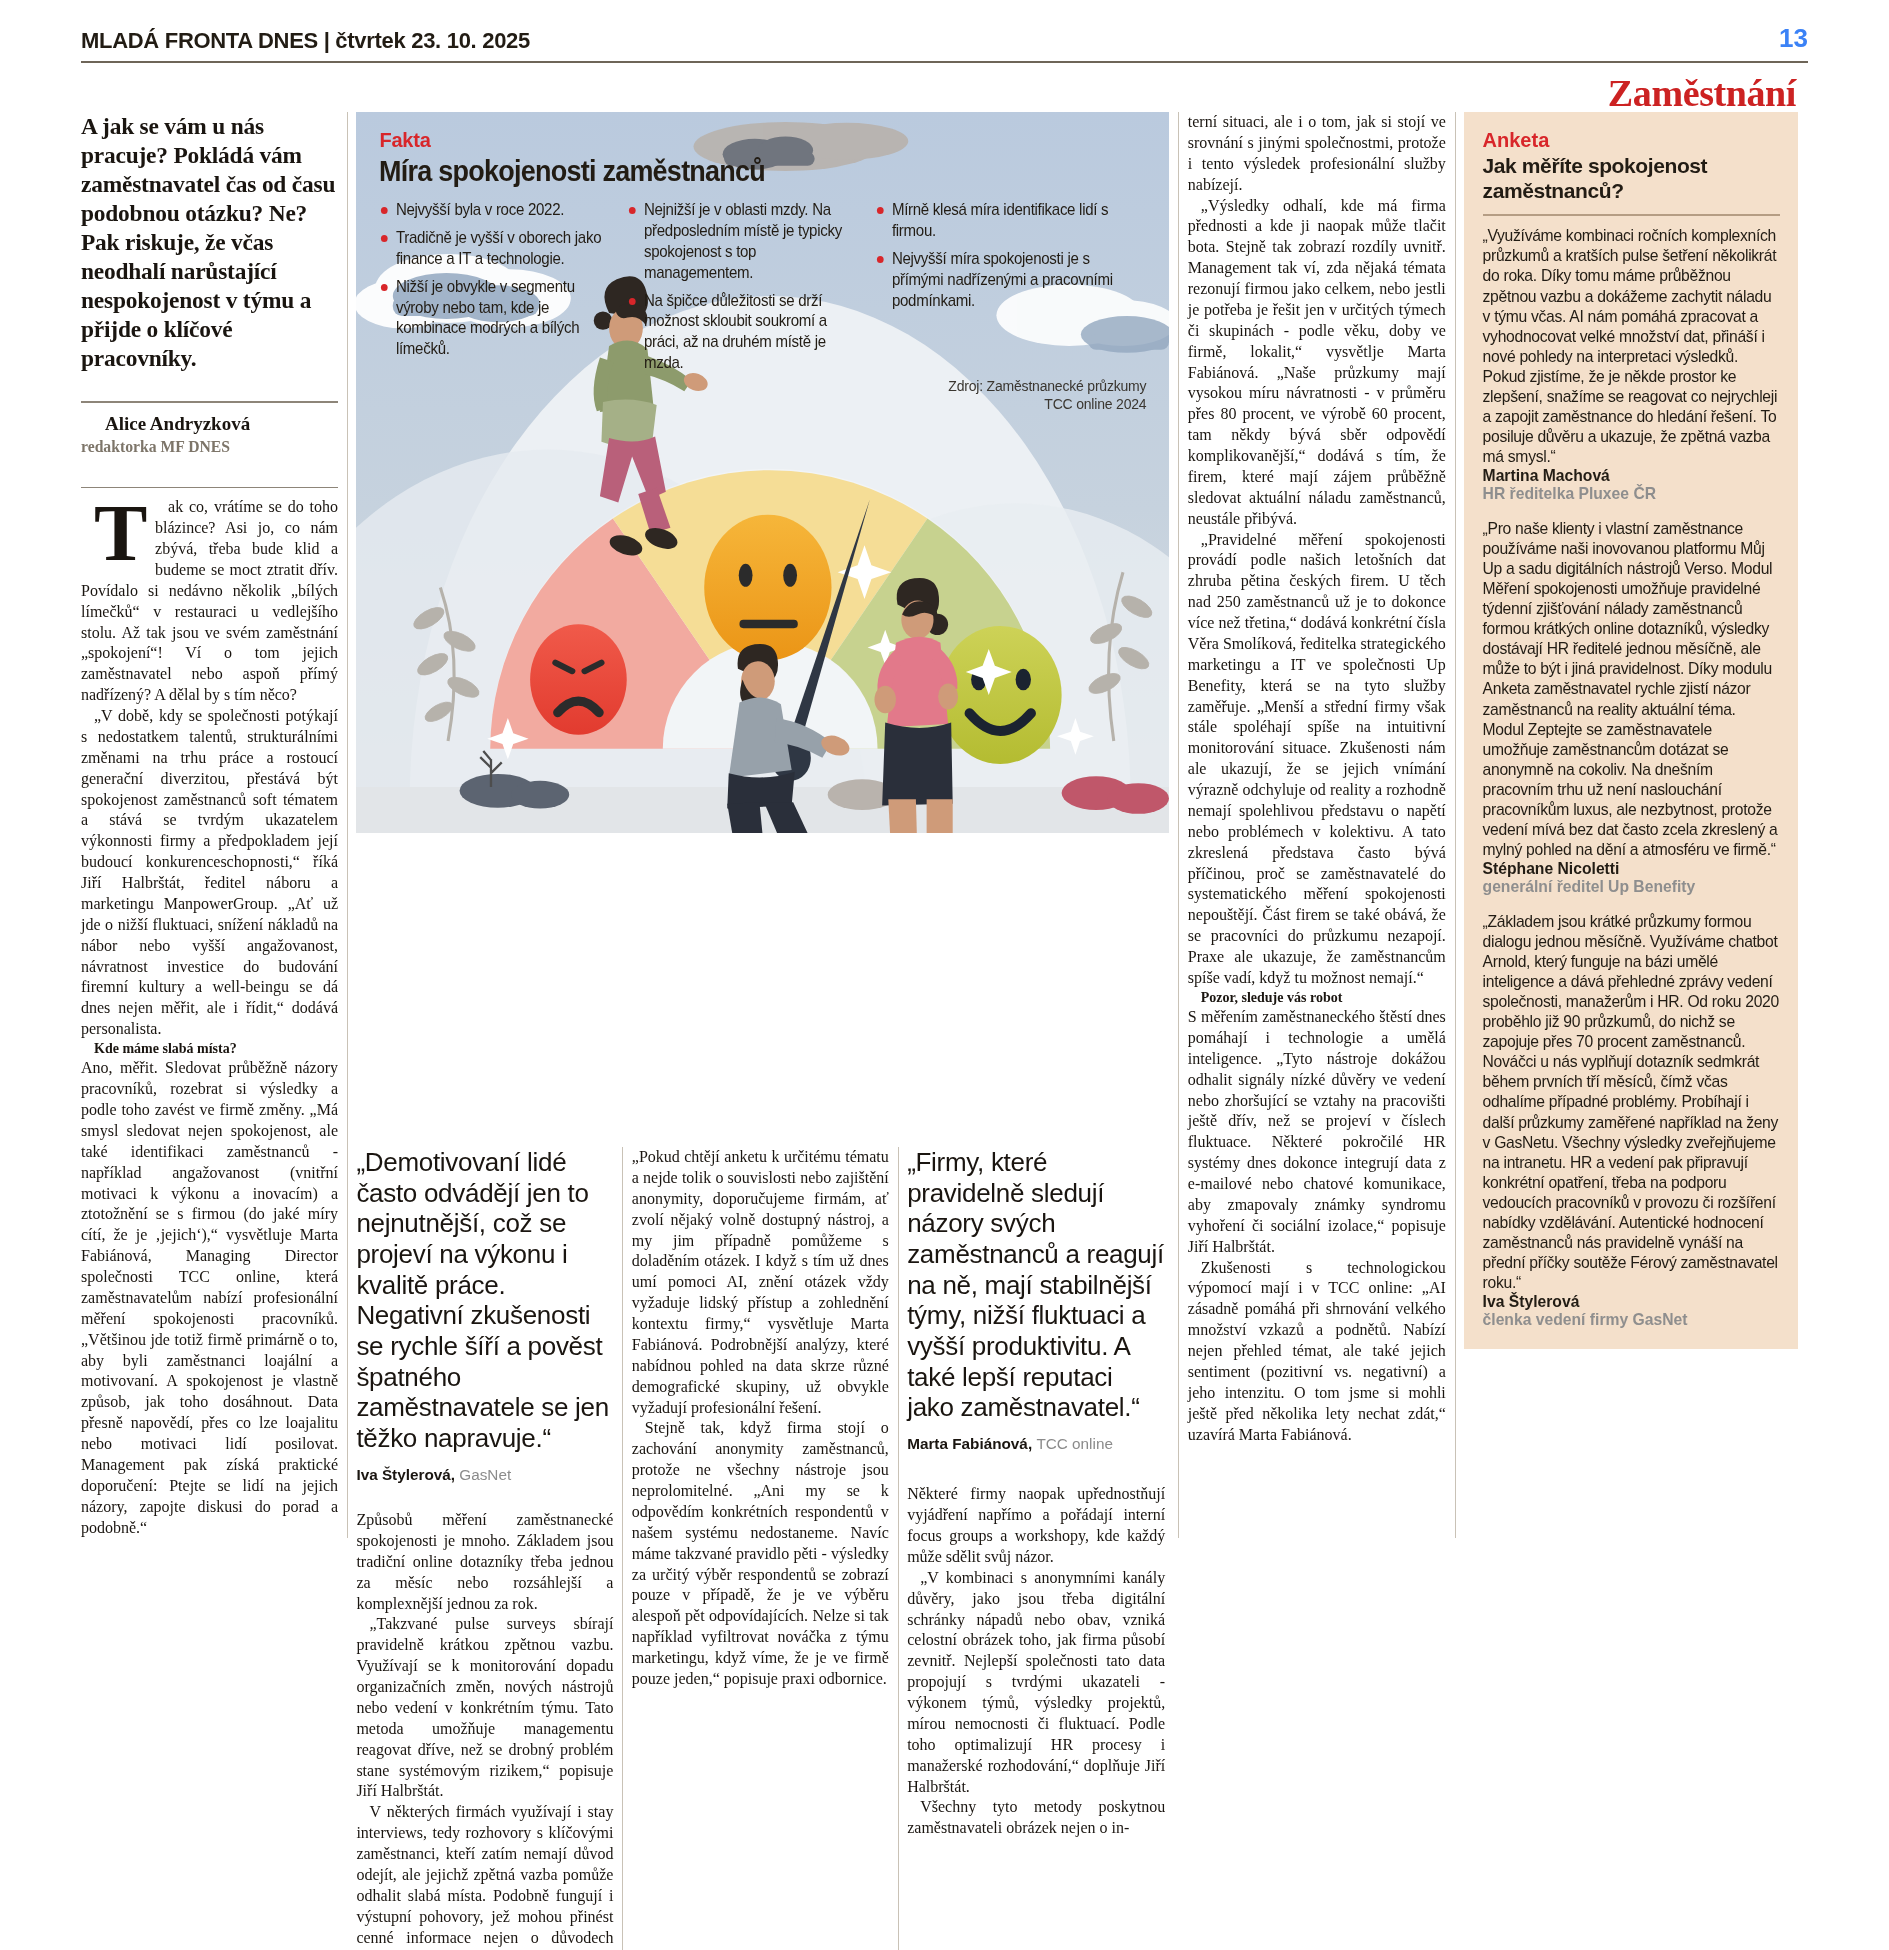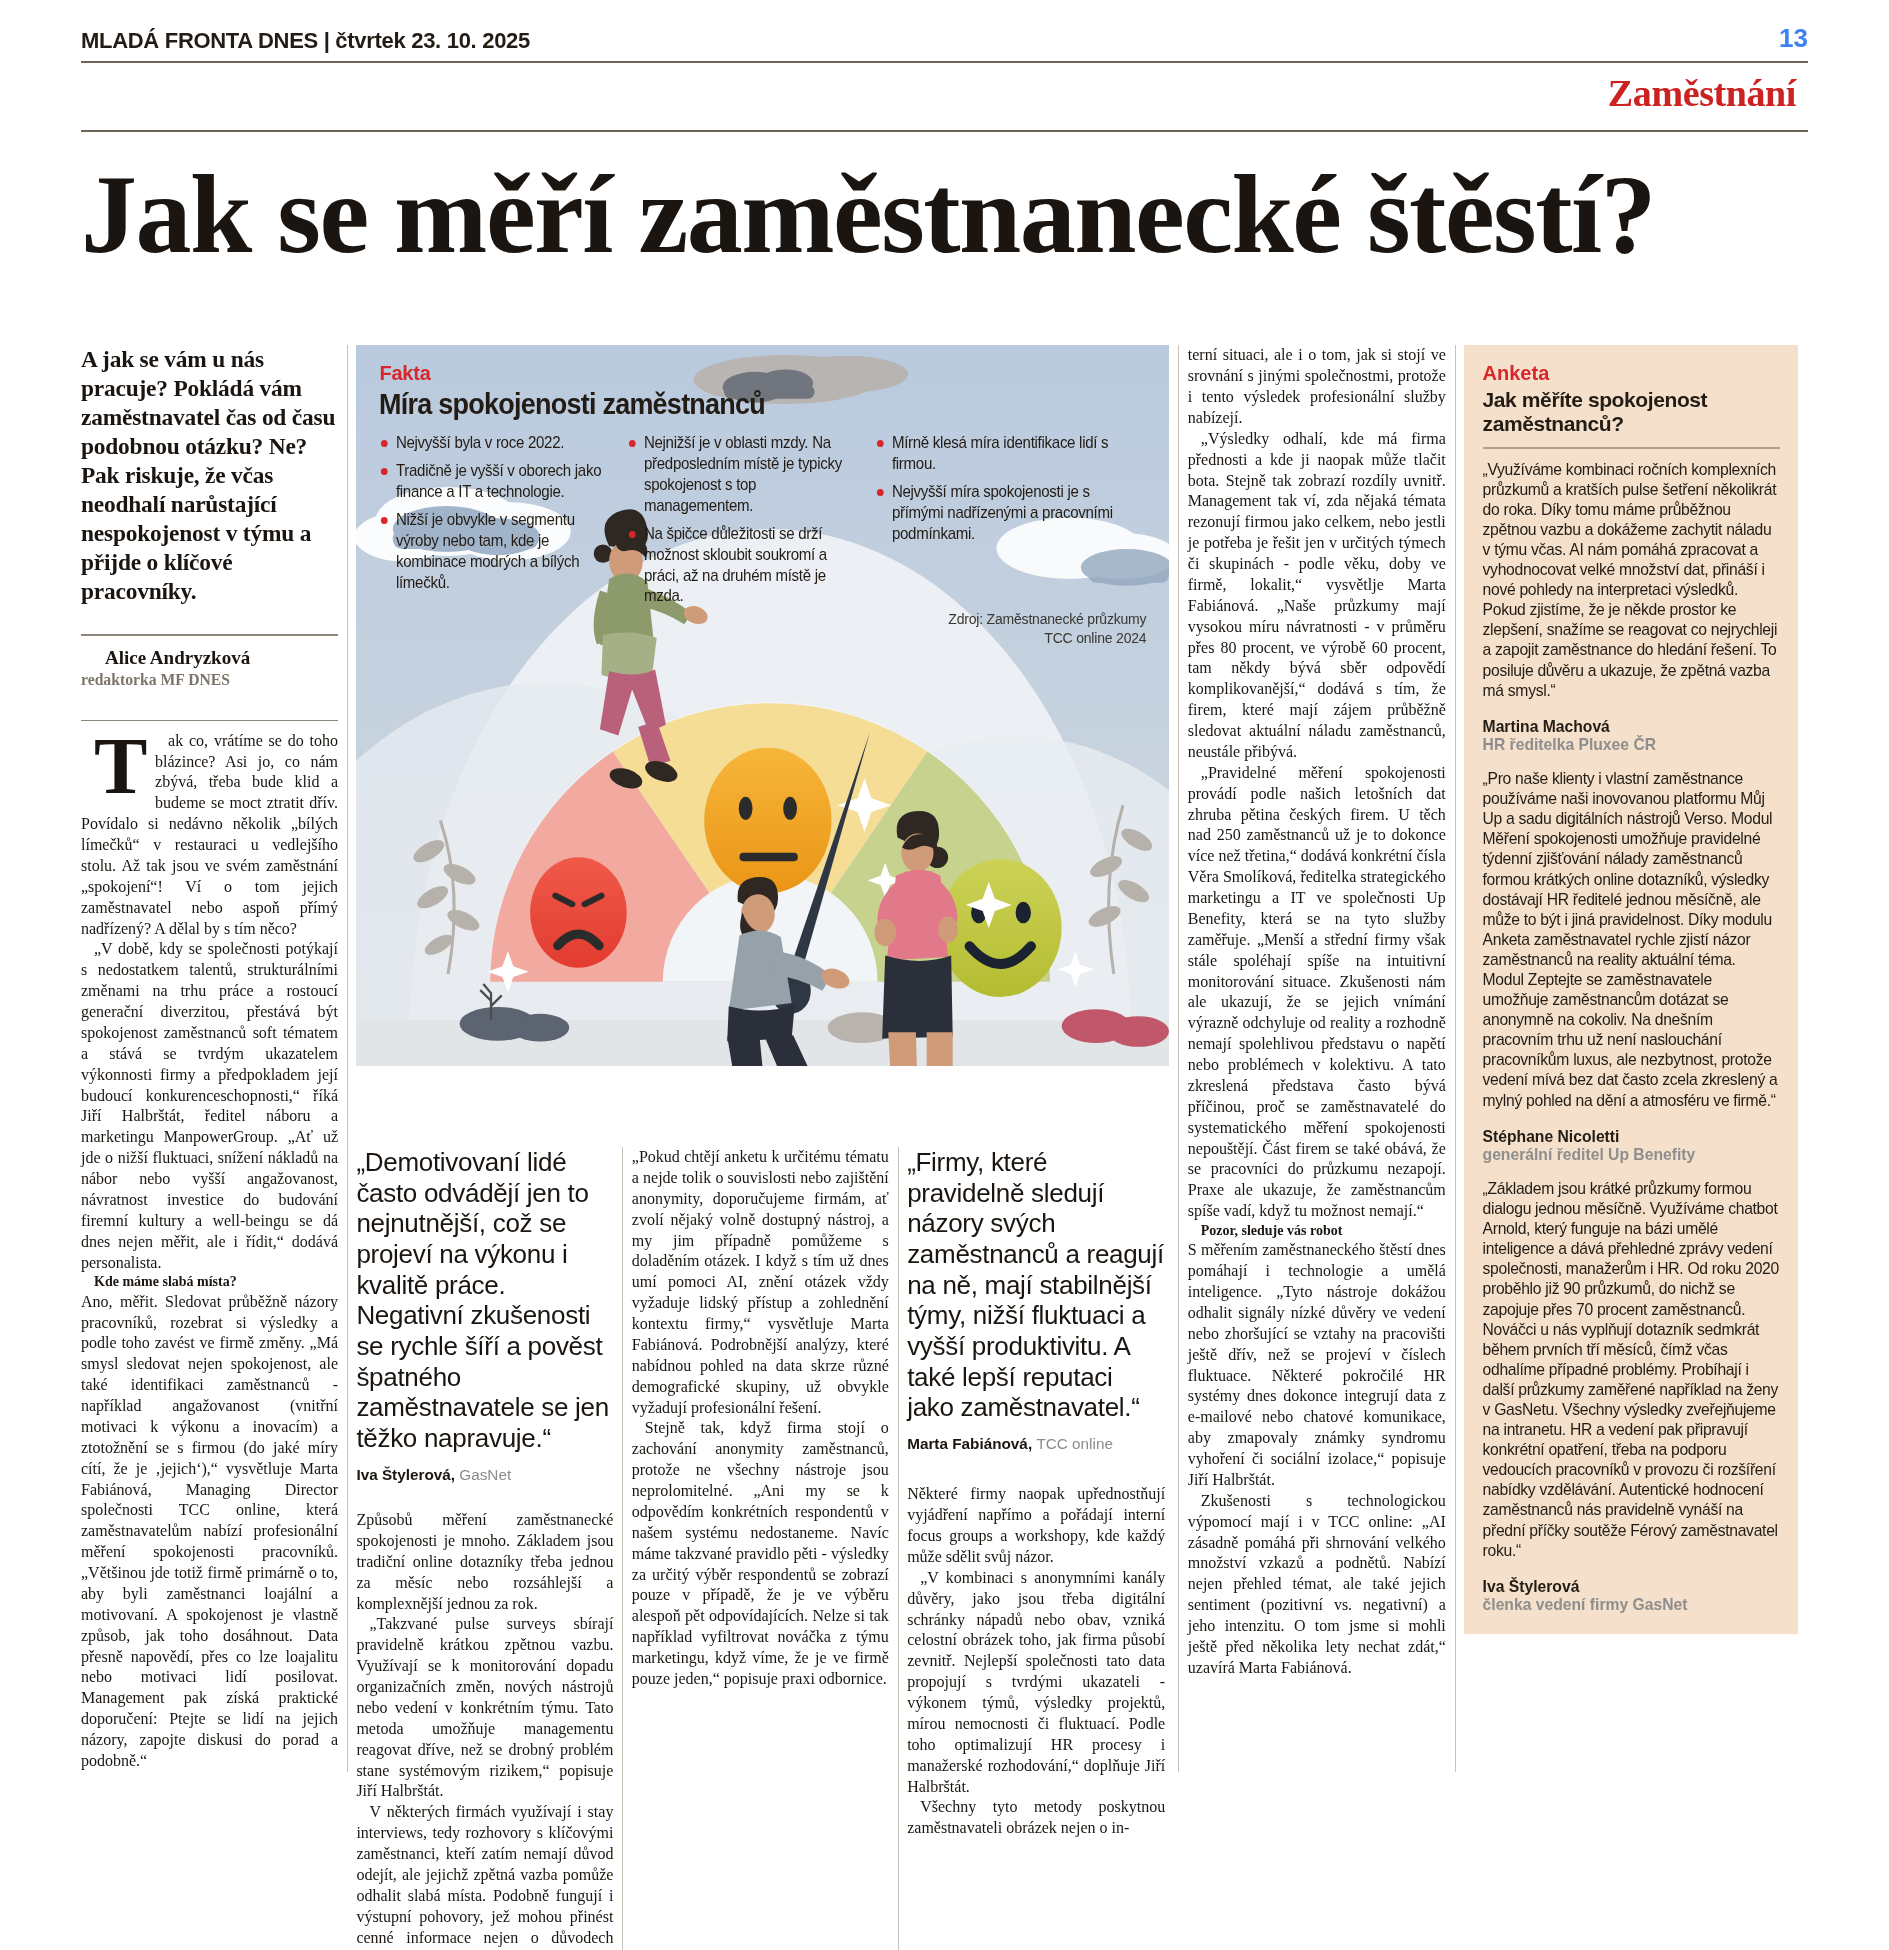--- a/index.html
+++ b/index.html
@@ -170,21 +170,21 @@
   }
   .anketa-rule { height:1.5px; background:#b59d84; margin:10.7px 0 10.7px 0; }
   .anketa-text {
     font-family:"Liberation Sans", sans-serif;
     font-size:15.7px; line-height:1.28; color:#221c14;
     text-align:left; letter-spacing:-0.3px;
     hyphens:auto;
   }
   .anketa-name {
     font-family:"Liberation Sans", sans-serif;
-    font-weight:700; font-size:15.7px; color:#221c14; margin-top:17px;
+    font-weight:700; font-size:15.7px; color:#221c14; margin-top:0;
   }
   .anketa-role {
     font-family:"Liberation Sans", sans-serif;
     font-weight:700; font-size:15.7px; color:#8e8e8e; margin-top:0px;
   }
   .anketa-block + .anketa-block { margin-top:15.3px; }
 
   
   .lowergrid {
     margin-top:20px;
@@ -197,24 +197,20 @@
 
 <div class="page">
 
   <div class="masthead">
     <div class="masthead-title">MLADÁ FRONTA DNES | čtvrtek 23. 10. 2025</div>
     <div class="page-number">13</div>
     <div class="rule-top"></div>
     <div class="section-kicker">Zaměstnání</div>
   </div>
 
-  <div class="headline-wrap">
-    <div class="rule-head"></div>
-    <h1 class="headline">Jak se měří zaměstnanecké štěstí?</h1>
-  </div>
 
   <div class="grid">
 
     <div>
       <div class="lede">A jak se vám u nás pracuje? Pokládá vám zaměstnavatel čas od času podobnou otázku? Ne? Pak riskuje, že včas neodhalí narůstající nespokojenost v týmu a přijde o klíčové pracovníky.</div>
       <div class="byline-rule"></div>
       <div class="byline-name">Alice Andryzková</div>
       <div class="byline-role">redaktorka MF DNES</div>
       <div class="body-rule"></div>
       <div class="bodytext">

